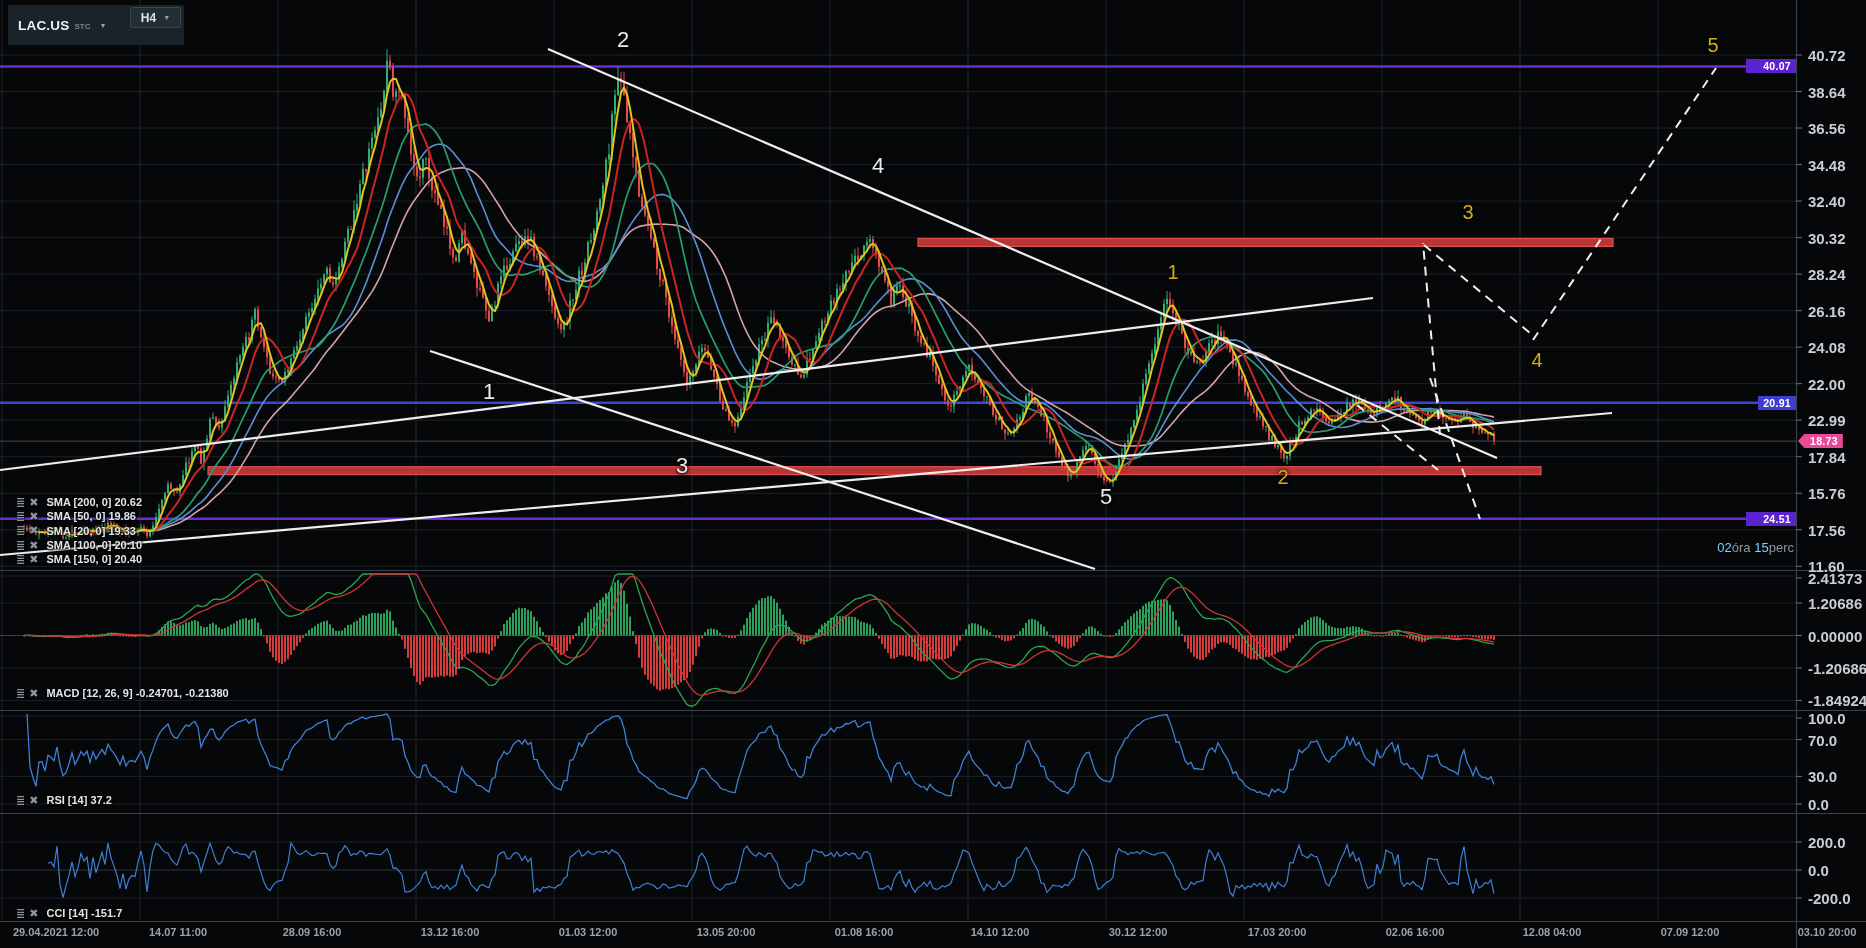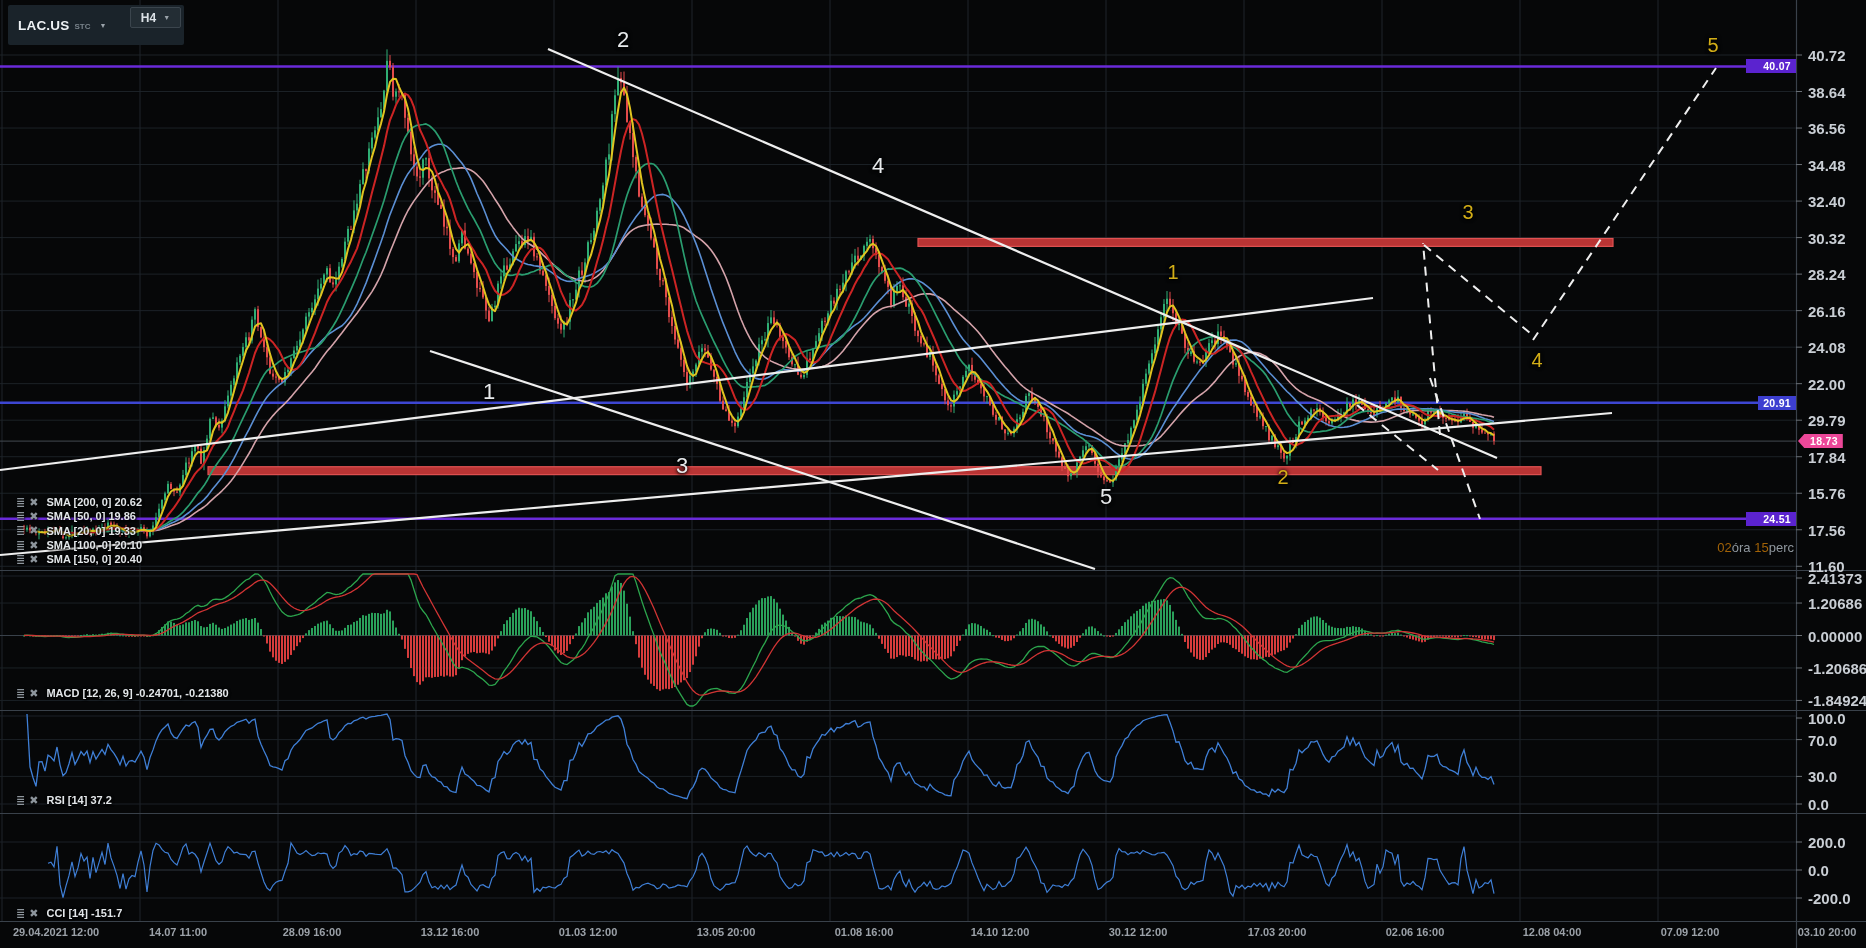--- a/index.html
+++ b/index.html
@@ -22,21 +22,21 @@
   .legend-text{margin-left:4px;}
   #symbol-widget{position:absolute;left:8px;top:5px;width:176px;height:40px;background:#1a232a;border-radius:2px;
                  display:flex;align-items:center;padding-left:10px;box-sizing:border-box;z-index:5;}
   #symbol-name{font-size:13.5px;font-weight:700;color:#eef2f5;letter-spacing:.2px;}
   #symbol-market{font-size:8px;font-weight:700;color:#79838b;margin-left:5px;margin-top:3px;}
   .caret{font-size:7px;color:#9aa2a9;margin-left:9px;}
   #tf-box{position:absolute;left:122px;top:2px;width:49px;height:19px;background:#232d34;border:1px solid #3b454d;
           border-radius:2px;display:flex;align-items:center;justify-content:center;gap:7px;}
   #tf-label{font-size:12px;font-weight:700;color:#dbe1e6;}
   #countdown{position:absolute;right:72px;top:540px;font-size:13px;color:#8f979e;white-space:nowrap;}
-  #countdown .num{color:#a16207;}
+  #countdown .num{color:#7dd3fc;}
 </style>
 </head>
 <body>
 
 <div id="screen">
   <svg id="chart-svg" width="1866" height="948">
       <line x1="0" y1="55" x2="1796" y2="55" stroke="#1c2227" stroke-width="1"></line>
       <line x1="0" y1="91.52001599999997" x2="1796" y2="91.52001599999997" stroke="#1c2227" stroke-width="1"></line>
       <line x1="0" y1="128.04003199999994" x2="1796" y2="128.04003199999994" stroke="#1c2227" stroke-width="1"></line>
       <line x1="0" y1="164.56004800000005" x2="1796" y2="164.56004800000005" stroke="#1c2227" stroke-width="1"></line>
@@ -1612,21 +1612,21 @@
       <div class="pricelab" style="left: 1808px; top: 55px;">40.72</div>
       <div class="pricelab" style="left: 1808px; top: 91.52px;">38.64</div>
       <div class="pricelab" style="left: 1808px; top: 128.04px;">36.56</div>
       <div class="pricelab" style="left: 1808px; top: 164.56px;">34.48</div>
       <div class="pricelab" style="left: 1808px; top: 201.08px;">32.40</div>
       <div class="pricelab" style="left: 1808px; top: 237.6px;">30.32</div>
       <div class="pricelab" style="left: 1808px; top: 274.12px;">28.24</div>
       <div class="pricelab" style="left: 1808px; top: 310.64px;">26.16</div>
       <div class="pricelab" style="left: 1808px; top: 347.16px;">24.08</div>
       <div class="pricelab" style="left: 1808px; top: 383.68px;">22.00</div>
-      <div class="pricelab" style="left: 1808px; top: 420.2px;">29.79</div>
+      <div class="pricelab" style="left: 1808px; top: 420.2px;">22.99</div>
       <div class="pricelab" style="left: 1808px; top: 456.72px;">17.84</div>
       <div class="pricelab" style="left: 1808px; top: 493.24px;">15.76</div>
       <div class="pricelab" style="left: 1808px; top: 529.76px;">17.56</div>
       <div class="pricelab" style="left: 1808px; top: 566.28px;">11.60</div>
       <div class="pricelab" style="left: 1808px; top: 578px;">2.41373</div>
       <div class="pricelab" style="left: 1808px; top: 603.035px;">1.20686</div>
       <div class="pricelab" style="left: 1808px; top: 635.5px;">0.00000</div>
       <div class="pricelab" style="left: 1808px; top: 667.965px;">-1.20686</div>
       <div class="pricelab" style="left: 1808px; top: 700.429px;">-1.84924</div>
       <div class="pricelab" style="left: 1808px; top: 718px;">100.0</div>

